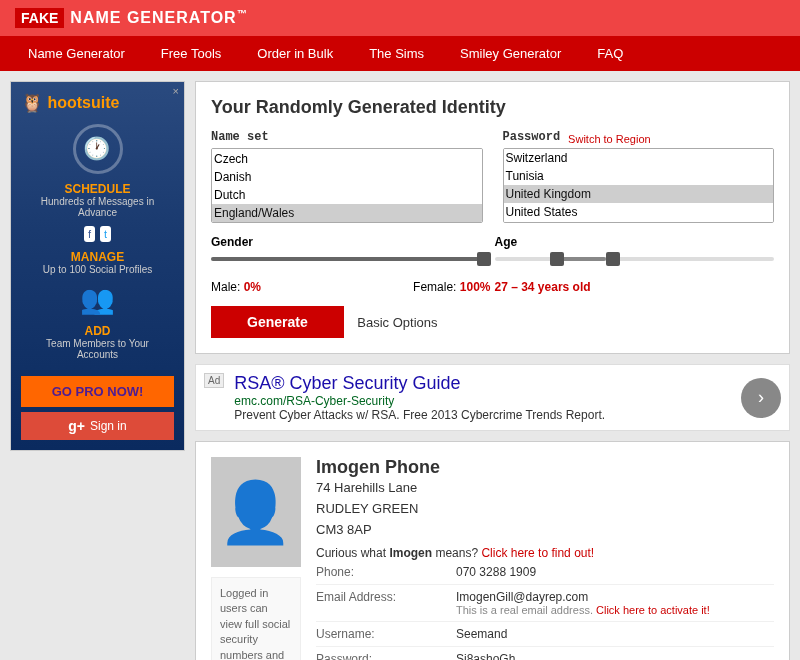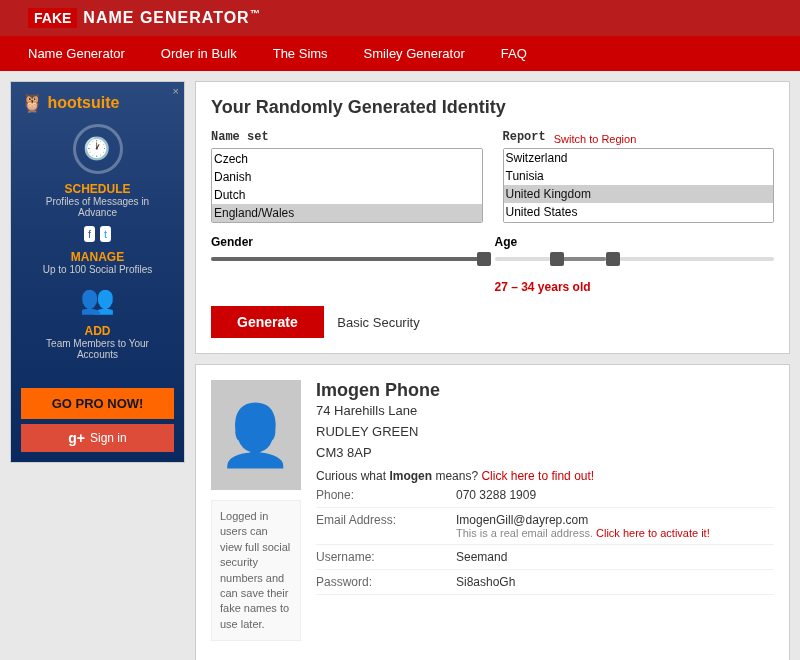--- a/index.html
+++ b/index.html
@@ -1,19 +1,19 @@
 <!DOCTYPE html>
 <html><head>
   <meta charset="utf-8">
   <style>
     * { box-sizing: border-box; margin: 0; padding: 0; }
     body { font-family: Arial, sans-serif; font-size: 13px; background: #e8e8e8; }
 
     
-    .header { background: #b91c1c; padding: 8px 28px; display: flex; align-items: center; }
+    .header { background: #ef4444; padding: 8px 15px; display: flex; align-items: center; }
     .logo-fake { background: #cc0000; color: white; font-weight: bold; font-size: 14px; padding: 2px 6px; margin-right: 6px; }
     .logo-text { color: white; font-size: 16px; font-weight: bold; letter-spacing: 1px; }
     .logo-tm { font-size: 10px; vertical-align: super; }
 
     
     .nav { background: #cc0000; display: flex; padding: 0 10px; }
     .nav-item { color: white; font-size: 13px; padding: 10px 18px; cursor: pointer; text-decoration: none; display: block; }
 
     
     .main-layout { display: flex; padding: 10px; gap: 10px; }
@@ -24,21 +24,21 @@
     .ad-close { position: absolute; top: 3px; right: 5px; color: #aaa; font-size: 11px; cursor: pointer; }
     .hootsuite-logo { font-size: 16px; font-weight: bold; color: #ff9900; margin-bottom: 10px; display: flex; align-items: center; gap: 4px; }
     .owl-icon { font-size: 18px; }
     .ad-icon-circle { width: 50px; height: 50px; border: 3px solid rgba(255,255,255,0.3); border-radius: 50%; display: flex; align-items: center; justify-content: center; margin: 8px auto; font-size: 22px; color: #aac; }
     .ad-section { text-align: center; margin: 8px 17px; }
     .ad-section-title { font-size: 12px; font-weight: bold; color: #ff9900; }
     .ad-section-text { font-size: 10px; color: #ccc; }
     .social-icons { display: flex; justify-content: center; gap: 5px; margin: 5px 0; font-size: 16px; }
     .fb-icon { color: #3b5998; background: white; padding: 2px 4px; border-radius: 3px; font-size: 11px; }
     .tw-icon { color: #1da1f2; background: white; padding: 2px 4px; border-radius: 3px; font-size: 11px; }
-    .go-pro-btn { background: #ff6600; color: #0f172a; border: none; width: 100%; padding: 8px; font-weight: bold; font-size: 13px; cursor: pointer; margin-top: 20px; }
+    .go-pro-btn { background: #ff6600; color: #4c1d95; border: none; width: 100%; padding: 8px; font-weight: bold; font-size: 13px; cursor: pointer; margin-top: 8px; }
 
     
     .content { flex: 1; }
     .identity-box { background: white; border: 1px solid #ccc; padding: 15px; margin-bottom: 10px; }
     .identity-title { font-size: 18px; font-weight: bold; color: #333; margin-bottom: 12px; }
 
     
     .form-row { display: flex; gap: 20px; margin-bottom: 12px; }
     .form-group { flex: 1; }
     .form-label { font-weight: bold; font-size: 12px; color: #333; margin-bottom: 4px; font-family: Liberation Mono, monospace; }
@@ -52,21 +52,21 @@
     .slider-group { flex: 1; }
     .slider-label { font-weight: bold; font-size: 12px; margin-bottom: 4px; }
     .slider-container { position: relative; height: 20px; }
     .slider-track { height: 4px; background: #ddd; border-radius: 2px; margin-top: 8px; position: relative; }
     .slider-fill { height: 4px; background: #666; border-radius: 2px; }
     .slider-thumb { width: 14px; height: 14px; background: #555; border-radius: 2px; position: absolute; top: -5px; cursor: pointer; }
     .slider-values { display: flex; justify-content: space-between; font-size: 12px; margin-top: 3px; }
     .slider-val-bold { font-weight: bold; color: #cc0000; }
 
     
-    .btn-generate { background: #cc0000; color: white; border: none; padding: 8px 26px; font-size: 14px; font-weight: bold; cursor: pointer; }
+    .btn-generate { background: #cc0000; color: white; border: none; padding: 8px 36px; font-size: 14px; font-weight: bold; cursor: pointer; }
     .btn-basic { background: none; border: none; color: #333; font-size: 13px; cursor: pointer; margin-left: 10px; }
 
     
     .ad-banner { background: white; border: 1px solid #ddd; padding: 8px; margin-bottom: 10px; display: flex; align-items: center; gap: 10px; }
     .ad-banner-content { flex: 1; }
     .ad-title { font-size: 18px; color: #1a0dab; cursor: pointer; }
     .ad-url { color: #006621; font-size: 12px; }
     .ad-desc { font-size: 12px; color: #333; }
     .ad-label { background: #eee; border: 1px solid #ccc; font-size: 10px; color: #666; padding: 1px 3px; align-self: flex-start; }
     .ad-arrow { width: 40px; height: 40px; background: #888; border-radius: 50%; display: flex; align-items: center; justify-content: center; color: white; font-size: 18px; flex-shrink: 0; }
@@ -92,39 +92,40 @@
 
 <div class="header">
   <span class="logo-fake">FAKE</span>
   <span class="logo-text">
     <span>NAME GENERATOR</span><span class="logo-tm">™</span>
   </span>
 </div>
 
 <nav class="nav">
   <a class="nav-item">Name Generator</a>
+  <a class="nav-item">Free Tools</a>
   <a class="nav-item">Order in Bulk</a>
   <a class="nav-item">The Sims</a>
   <a class="nav-item">Smiley Generator</a>
   <a class="nav-item">FAQ</a>
 </nav>
 
 <div class="main-layout">
 
   <div class="sidebar">
     <div class="ad-box">
       <span class="ad-close">×</span>
       <div class="hootsuite-logo">
         <span class="owl-icon">🦉</span>
         <span>hootsuite</span>
       </div>
       <div class="ad-icon-circle">🕐</div>
       <div class="ad-section">
         <div class="ad-section-title">SCHEDULE</div>
-        <div class="ad-section-text">Profiles of Messages in Advance</div>
+        <div class="ad-section-text">Hundreds of Messages in Advance</div>
       </div>
       <div class="social-icons">
         <span class="fb-icon">f</span>
         <span class="tw-icon">t</span>
       </div>
       <div class="ad-section">
         <div class="ad-section-title">MANAGE</div>
         <div class="ad-section-text">Up to 100 Social Profiles</div>
       </div>
       <div style="text-align:center; margin:5px 0;">
@@ -153,21 +154,21 @@
           <select size="5">
             <option>Croatian</option>
             <option>Czech</option>
             <option>Danish</option>
             <option>Dutch</option>
             <option selected="">England/Wales</option>
           </select>
         </div>
         <div class="form-group">
           <div class="form-label-row">
-            <span class="form-label">Report</span>
+            <span class="form-label">Password</span>
             <span class="switch-link">Switch to Region</span>
           </div>
           <select size="5">
             <option>Switzerland</option>
             <option>Tunisia</option>
             <option selected="">United Kingdom</option>
             <option>United States</option>
             <option>Uruguay</option>
           </select>
         </div>
@@ -175,42 +176,55 @@
 
       <div class="slider-row">
         <div class="slider-group">
           <div class="slider-label">Gender</div>
           <div class="slider-container">
             <div class="slider-track">
               <div class="slider-fill" style="width:100%;"></div>
               <div class="slider-thumb" style="right:0; left:auto;"></div>
             </div>
           </div>
+          <div class="slider-values">
+            <span><span>Male: </span><span class="slider-val-bold">0%</span></span>
+            <span><span>Female: </span><span class="slider-val-bold">100%</span></span>
+          </div>
         </div>
         <div class="slider-group">
           <div class="slider-label">Age</div>
           <div class="slider-container">
             <div class="slider-track">
               <div class="slider-fill" style="width:20%; margin-left:20%; background:#888;"></div>
               <div class="slider-thumb" style="left:20%;"></div>
               <div class="slider-thumb" style="left:40%;"></div>
             </div>
           </div>
           <div class="slider-values">
             <span class="slider-val-bold">27 – 34 years old</span>
           </div>
         </div>
       </div>
 
       <div style="margin-top:8px;">
         <button class="btn-generate">Generate</button>
-        <button class="btn-basic">Basic Security</button>
-      </div>
-    </div>
-
+        <button class="btn-basic">Basic Options</button>
+      </div>
+    </div>
+
+    <div class="ad-banner">
+      <span class="ad-label">Ad</span>
+      <div class="ad-banner-content">
+        <div class="ad-title">RSA® Cyber Security Guide</div>
+        <div class="ad-url">emc.com/RSA-Cyber-Security</div>
+        <div class="ad-desc">Prevent Cyber Attacks w/ RSA. Free 2013 Cybercrime Trends Report.</div>
+      </div>
+      <div class="ad-arrow">›</div>
+    </div>
 
     <div style="background:white; border:1px solid #ccc; padding:15px;">
       <div style="display:flex; gap:15px; margin-bottom:12px;">
         <div style="display:flex; flex-direction:column; gap:10px;">
           <div class="avatar-box">
             <span style="font-size:60px; color:#888;">👤</span>
           </div>
           <div class="login-note">Logged in users can view full social security numbers and can save their fake names to use later.</div>
 
         </div>

